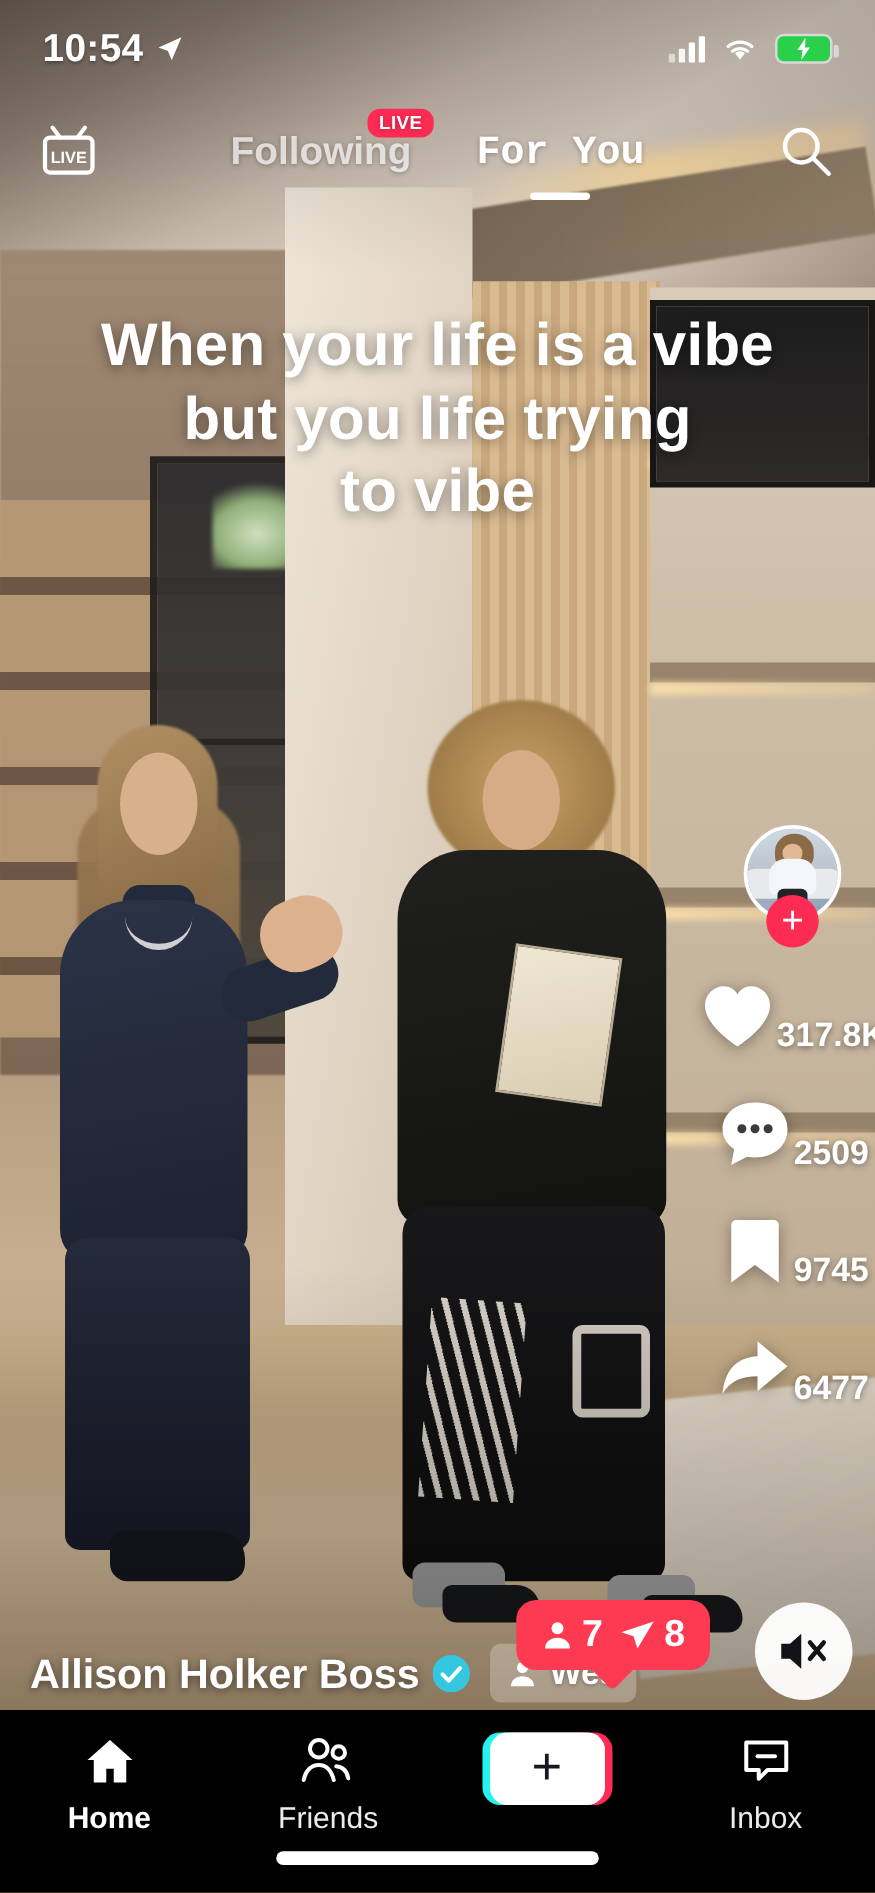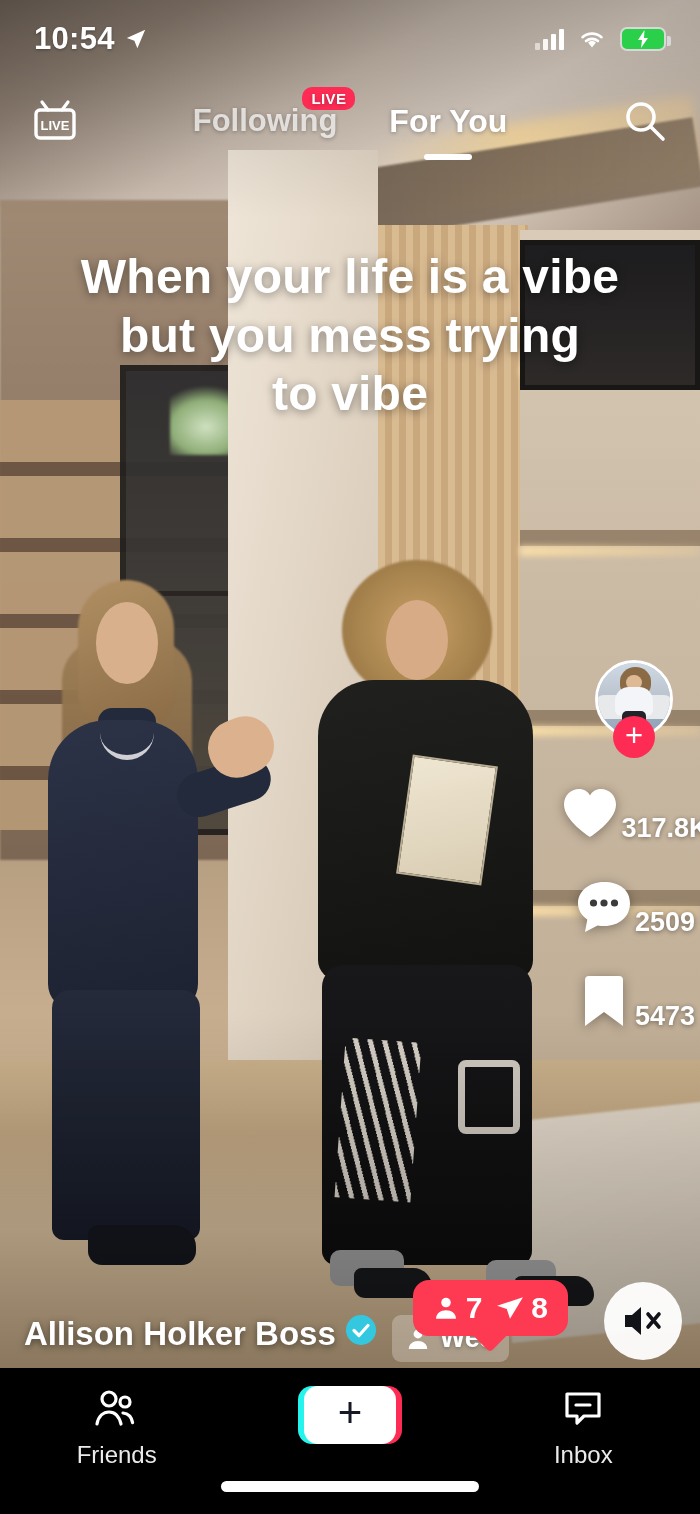--- a/index.html
+++ b/index.html
@@ -133,21 +133,21 @@
   .signal i:nth-child(4){height:21px; opacity:1;}
   .battery{ position:relative; width:46px; height:24px; border:2px solid #d8d8d8; border-radius:7px; background:#2bd04a; display:flex; align-items:center; justify-content:center;}
   .battery:after{ content:""; position:absolute; right:-7px; top:7px; width:4px; height:10px; background:#d8d8d8; border-radius:0 2px 2px 0;}
   .bolt{ width:14px; height:18px;}
 
   
   .top-nav{ position:absolute; left:0; top:86px; width:700px; height:76px; display:flex; align-items:center; z-index:30;}
   .live-icon-btn{ position:absolute; left:26px; top:6px; width:58px; height:58px; display:flex; align-items:center; justify-content:center;}
   .nav-center{ position:absolute; left:0; right:0; top:0; height:76px; display:flex; align-items:center; justify-content:center; gap:52px;}
   .nav-tab{ position:relative; color:rgba(255,255,255,.72); font-size:31px; font-weight:700; text-shadow:0 1px 4px rgba(0,0,0,.3); padding-bottom:6px;}
-  .nav-tab.active{ color:#fff; font-size:32px;}
+  .nav-tab.active{ color:#fff; font-size:32px;font-family:Liberation Mono, monospace;}
   .nav-underline{ position:absolute; left:50%; transform:translateX(-50%); bottom:-14px; width:48px; height:6px; background:#fff; border-radius:3px;}
   .live-badge{ position:absolute; top:-16px; right:-18px; background:#fe2c55; color:#fff; font-size:15px; font-weight:700; padding:3px 9px; border-radius:10px; letter-spacing:.4px;}
   .search-btn{ position:absolute; right:26px; top:6px; width:58px; height:58px; display:flex; align-items:center; justify-content:center;}
 
   
   .caption{ position:absolute; left:0; right:0; top:248px; text-align:center; color:#fff; font-size:48px; font-weight:700; line-height:1.22; letter-spacing:.2px; text-shadow:0 2px 10px rgba(0,0,0,.42); z-index:20; padding:0 40px;}
 
   
   .rail{ position:absolute; right:14px; top:660px; width:104px; display:flex; flex-direction:column; align-items:center; z-index:25;}
   .avatar-wrap{ position:relative; width:78px; height:78px; margin-bottom:44px;}
@@ -158,21 +158,21 @@
   .av-face{ position:absolute; left:39%; top:16%; width:22%; height:22%; background:#dfb894; border-radius:50%;}
   .av-shirt{ position:absolute; left:24%; top:34%; width:52%; height:40%; background:#f3f5f8; border-radius:14px 14px 6px 6px;}
   .av-pants{ position:absolute; left:33%; top:66%; width:34%; height:34%; background:#23242a; border-radius:5px;}
   .follow-btn{ position:absolute; left:50%; transform:translateX(-50%); bottom:-20px; width:42px; height:42px; border-radius:50%; background:#fe2c55; display:flex; align-items:center; justify-content:center;}
   .follow-btn span{ color:#fff; font-size:31px; font-weight:400; line-height:1; margin-top:-3px;}
   .rail-item{ display:flex; flex-direction:row; align-items:flex-end; margin-bottom:32px;}
   .rail-icon{ width:62px; height:62px; display:flex; align-items:center; justify-content:center; filter:drop-shadow(0 2px 6px rgba(0,0,0,.35));}
   .rail-count{ color:#fff; font-size:27px; font-weight:700; margin-top:7px; text-shadow:0 1px 5px rgba(0,0,0,.45);}
 
   
-  .bottom-info{ position:absolute; left:0; bottom:152px; width:700px; padding:0 24px; display:flex; z-index:22;}
+  .bottom-info{ position:absolute; left:0; bottom:152px; width:700px; padding:0 24px; display:flex; align-items:center; z-index:22;}
   .username{ color:#fff; font-size:33px; font-weight:700; text-shadow:0 2px 7px rgba(0,0,0,.5); white-space:nowrap;}
   .verified{ width:30px; height:30px; margin-left:10px; flex:0 0 auto;}
   .tag-chip{ display:flex; align-items:center; gap:10px; margin-left:16px; background:rgba(255,255,255,.26); border-radius:9px; padding:8px 14px; max-width:150px; overflow:hidden;}
   .tag-chip span{ color:#fff; font-size:27px; font-weight:700; white-space:nowrap; text-shadow:0 1px 4px rgba(0,0,0,.35);}
 
   
   .tooltip{ position:absolute; right:132px; bottom:178px; background:#fe3a53; border-radius:16px; padding:11px 20px; display:flex; align-items:center; gap:14px; z-index:28;}
   .tooltip .tt-group{ display:flex; align-items:center; gap:7px;}
   .tooltip .tt-num{ color:#fff; font-size:30px; font-weight:700;}
   .tooltip:after{ content:""; position:absolute; left:50%; transform:translateX(-50%) rotate(45deg); bottom:-11px; width:26px; height:26px; background:#fe3a53; border-radius:4px;}
@@ -301,21 +301,21 @@
     <div class="search-btn">
       <svg width="46" height="46" viewBox="0 0 46 46">
         <circle cx="19" cy="19" r="13" fill="none" stroke="#fff" stroke-width="3.6"></circle>
         <path d="M29 29l12 12" stroke="#fff" stroke-width="3.6" stroke-linecap="round"></path>
       </svg>
     </div>
   </div>
 
   <div class="caption">
     <div>When your life is a vibe</div>
-    <div>but you mess trying</div>
+    <div>but you life trying</div>
     <div>to vibe</div>
   </div>
 
   <div class="rail">
     <div class="avatar-wrap">
       <div class="avatar">
         <div class="av-sky"></div>
           <div class="av-car"></div>
         <div class="av-hair"></div>
           <div class="av-face"></div>
@@ -347,23 +347,31 @@
       </div>
       <div class="rail-count">2509</div>
     </div>
 
     <div class="rail-item">
       <div class="rail-icon">
         <svg width="50" height="58" viewBox="0 0 50 58">
             <path d="M6 8a4 4 0 014-4h30a4 4 0 014 4v46L25 40 6 54z" fill="#fff"></path>
           </svg>
       </div>
-      <div class="rail-count">5473</div>
-    </div>
-
+      <div class="rail-count">9745</div>
+    </div>
+
+    <div class="rail-item">
+      <div class="rail-icon">
+        <svg width="62" height="56" viewBox="0 0 62 56">
+            <path d="M33 6v12C16 19 7 29 5 48c6-10 15-14 28-14v12l24-20z" fill="#fff"></path>
+          </svg>
+      </div>
+      <div class="rail-count">6477</div>
+    </div>
   </div>
 
   <div class="bottom-info">
     <div class="username">Allison Holker Boss</div>
     <svg class="verified" viewBox="0 0 30 30">
       <circle cx="15" cy="15" r="15" fill="#33c8e0"></circle>
       <path d="M8 15.5l5 5 9-10" stroke="#fff" stroke-width="3.2" fill="none" stroke-linecap="round" stroke-linejoin="round"></path>
     </svg>
     <div class="tag-chip">
       <svg width="24" height="24" viewBox="0 0 24 24">
@@ -391,20 +399,28 @@
   </div>
 
   <div class="mute-btn">
     <svg width="44" height="38" viewBox="0 0 44 38">
       <path d="M4 13h7l9-8v28l-9-8H4z" fill="#111318"></path>
       <path d="M27 12l11 13M38 12L27 25" stroke="#111318" stroke-width="3.6" stroke-linecap="round"></path>
     </svg>
   </div>
 
   <div class="tab-bar">
+    <div class="tab active">
+      <div class="tab-ico">
+        <svg width="42" height="40" viewBox="0 0 42 40">
+            <path d="M21 3L3 19h5v18h10V26h6v11h10V19h5z" fill="#fff"></path>
+          </svg>
+      </div>
+      <div class="tab-label">Home</div>
+    </div>
 
     <div class="tab">
       <div class="tab-ico">
         <svg width="46" height="40" viewBox="0 0 46 40" fill="none" stroke="#fff" stroke-width="3.2" stroke-linecap="round">
           <circle cx="15" cy="10" r="7"></circle>
             <circle cx="31" cy="13" r="5"></circle>
           <path d="M3 35c1.5-8 6.5-12 12-12s10 4 12 12"></path>
             <path d="M29 24c5 .5 8.6 4 9.6 9.6"></path>
         </svg>
       </div>

